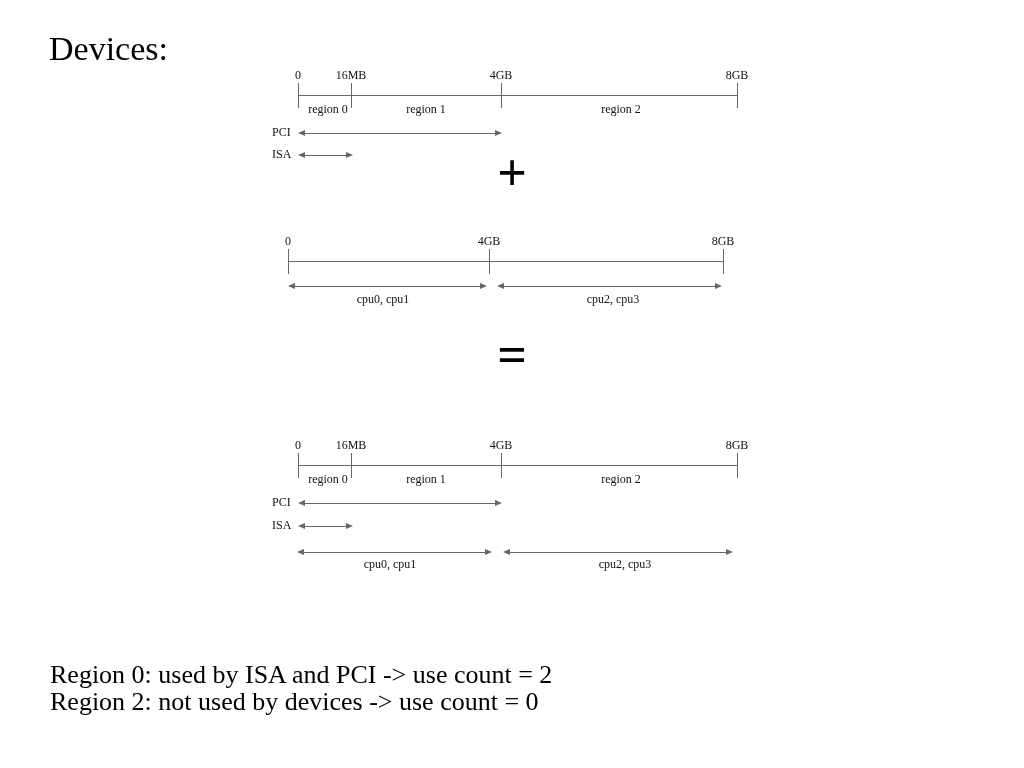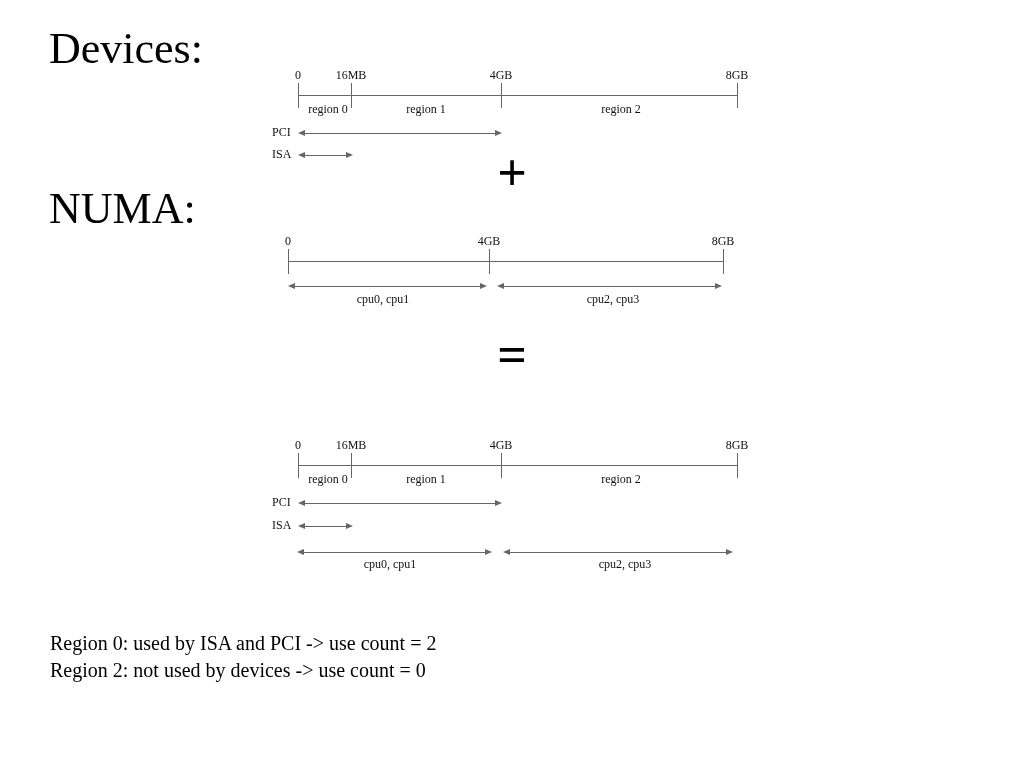--- a/index.html
+++ b/index.html
@@ -1,24 +1,24 @@
 <!DOCTYPE html>
 <html style="--line: #666666; --ink: #111111; --text: #000000; --bg: #ffffff;"><head>
 <meta charset="utf-8">
 <style>
   :root { --line:#666666; --ink:#111111; --text:#000000; --bg:#ffffff; }
   html,body { margin:0; padding:0; background:var(--bg); }
   .canvas {
     position:relative; width:1024px; height:768px; background:var(--bg);
     font-family:"Liberation Serif", serif; color:var(--text); overflow:hidden;
   }
-  .heading { position:absolute; font-size:44px; line-height:38px; white-space:nowrap; }
+  .heading { position:absolute; font-size:34px; line-height:38px; white-space:nowrap; }
   .operator { position:absolute; width:52px; text-align:center; font-size:52px;
               font-weight:bold; line-height:52px; }
-  .notes { position:absolute; left:50px; top:630px; font-size:20px; line-height:26.5px; }
+  .notes { position:absolute; left:50px; top:662px; font-size:26px; line-height:26.5px; }
   .note-line { white-space:nowrap; }
   .axis-line { position:absolute; height:1px; background:var(--line); }
   .axis-tick { position:absolute; width:1px; height:25px; background:var(--line); }
   .diagram-text { position:absolute; font-size:12px; line-height:14px;
                   color:var(--ink); white-space:nowrap; }
   .center-label { text-align:center; }
   .h-arrow { position:absolute; height:1px; background:var(--line); }
   .h-arrow::before, .h-arrow::after {
     content:""; position:absolute; top:-3px; width:0; height:0;
     border-top:3px solid transparent; border-bottom:3px solid transparent;
@@ -26,21 +26,20 @@
   .h-arrow::before { left:-7px; border-right:7px solid var(--line); }
   .h-arrow::after  { right:-7px; border-left:7px solid var(--line); }
 </style>
 </head>
 <body>
 
 <div class="canvas" id="diagram-layer">
 
   <div class="heading" style="left:49px; top:30px;">Devices:</div>
 
-  <div class="heading" style="left:49px; top:190px;">NUMA:</div>
 
   <div class="operator" style="left:486px; top:147px;">+</div>
 
   <div class="operator" style="left:486px; top:329px;">=</div>
 
   <div class="notes">
     <div class="note-line">Region 0: used by ISA and PCI -&gt; use count = 2</div>
     <div class="note-line">Region 2: not used by devices -&gt; use count = 0</div>
   </div>
 

